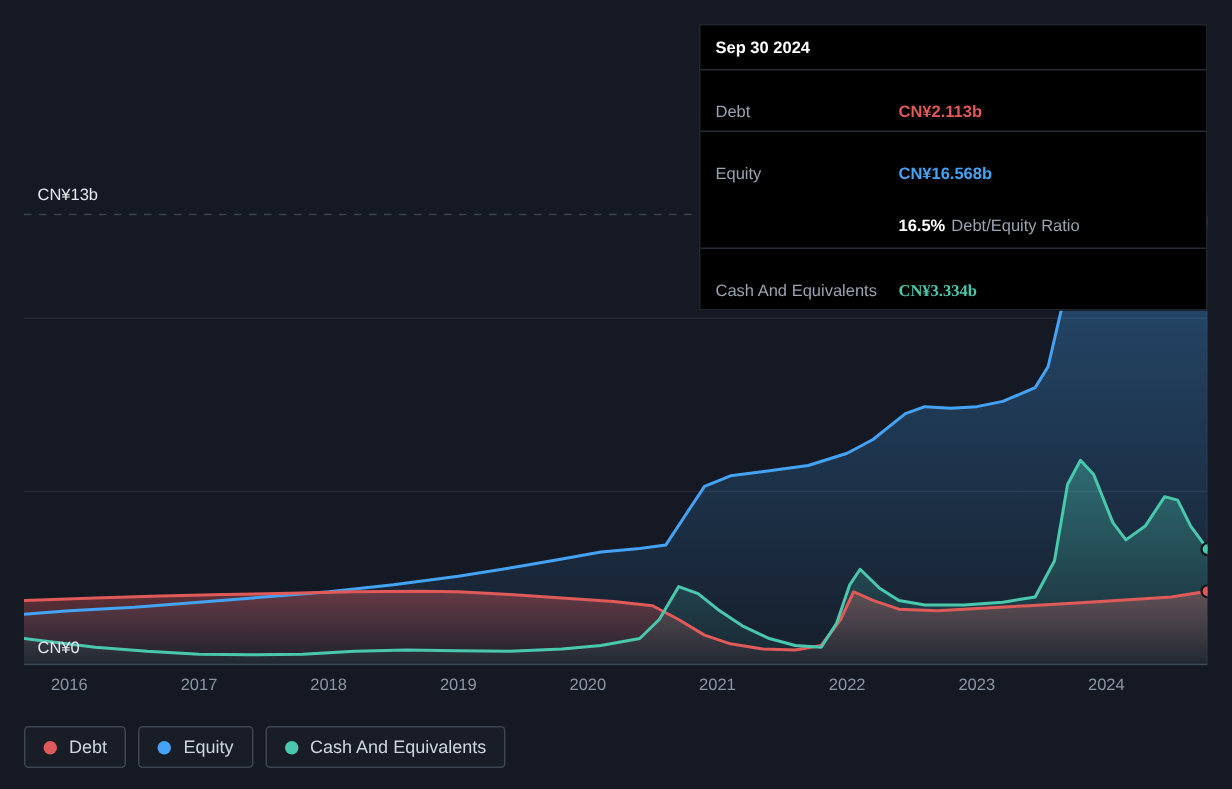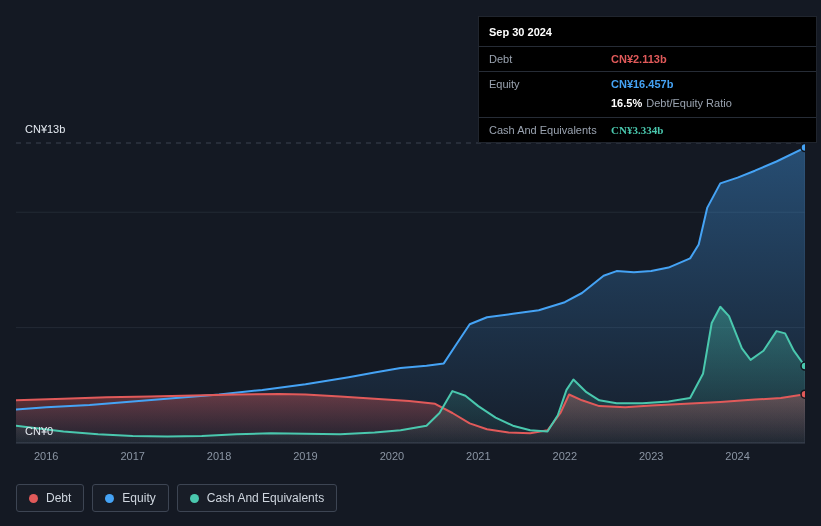--- a/index.html
+++ b/index.html
@@ -9,28 +9,28 @@
     font-family:"Liberation Sans", sans-serif;
     -webkit-font-smoothing:antialiased;
   }
   svg{font-family:"Liberation Sans", sans-serif;}
 
   
   .chart-wrap{position:absolute;left:16px;top:120px;width:789px;height:348px;}
 
   
   .tooltip{
-    position:absolute;top:16px;right:4px;width:339px;
+    position:absolute;top:16px;right:16px;width:339px;
     background:#000;border:1px solid #20252e;z-index:5;font-size:11px;
     box-sizing:border-box;
   }
   .tt-date{padding:9px 10px 8px;color:#fff;font-weight:bold;font-size:11px;border-bottom:1px solid #262c36;}
   .tt-row{display:flex;align-items:baseline;padding:6px 10px;}
   .tt-label{width:122px;flex:none;color:#9aa3b0;}
-  .tt-value{font-weight:bold;color:#fff;}
+  .tt-value{font-weight:bold;color:#fff;margin-top:16px;}
   .bb{border-bottom:1px solid #262c36;}
   .bt{border-top:1px solid #262c36;}
   .tight{padding-top:1px;padding-bottom:8px;text-align:center;}
   .c-debt{color:#e15a5a;}
   .c-equity{color:#45a3f5;}
   .c-cash{color:#4ac8ae;font-family:Liberation Serif, serif;}
   .tt-muted{color:#9aa3b0;font-weight:normal;margin-left:4px;}
 
   
   .legend{position:absolute;left:16px;bottom:14px;display:flex;gap:8px;}
@@ -90,21 +90,21 @@
 </div>
 
 <div class="tooltip">
   <div class="tt-date">Sep 30 2024</div>
   <div class="tt-row bb">
     <span class="tt-label">Debt</span>
     <span class="tt-value c-debt">CN¥2.113b</span>
   </div>
   <div class="tt-row">
     <span class="tt-label">Equity</span>
-    <span class="tt-value c-equity">CN¥16.457b</span>
+    <span class="tt-value c-equity">CN¥16.568b</span>
   </div>
   <div class="tt-row tight">
     <span class="tt-label"></span>
     <span class="tt-value"><b>16.5%</b><span class="tt-muted">Debt/Equity Ratio</span></span>
   </div>
   <div class="tt-row bt">
     <span class="tt-label">Cash And Equivalents</span>
     <span class="tt-value c-cash">CN¥3.334b</span>
   </div>
 </div>

